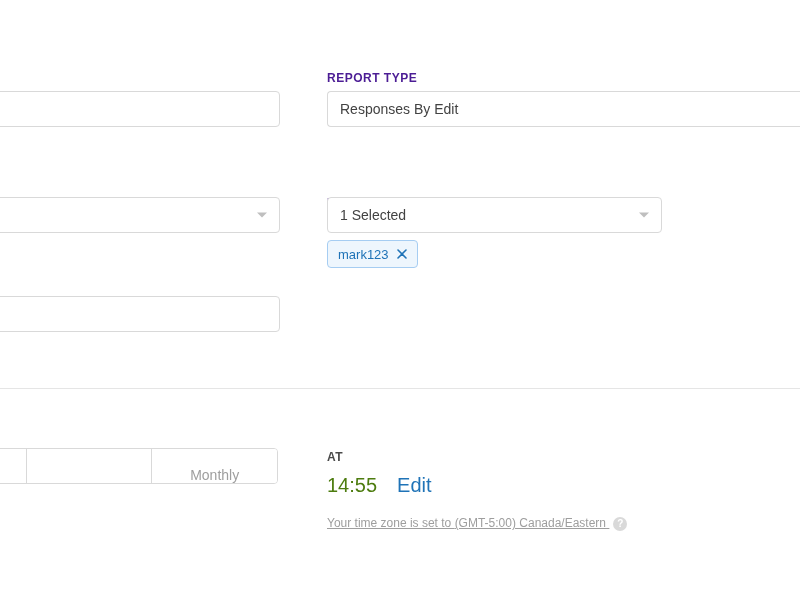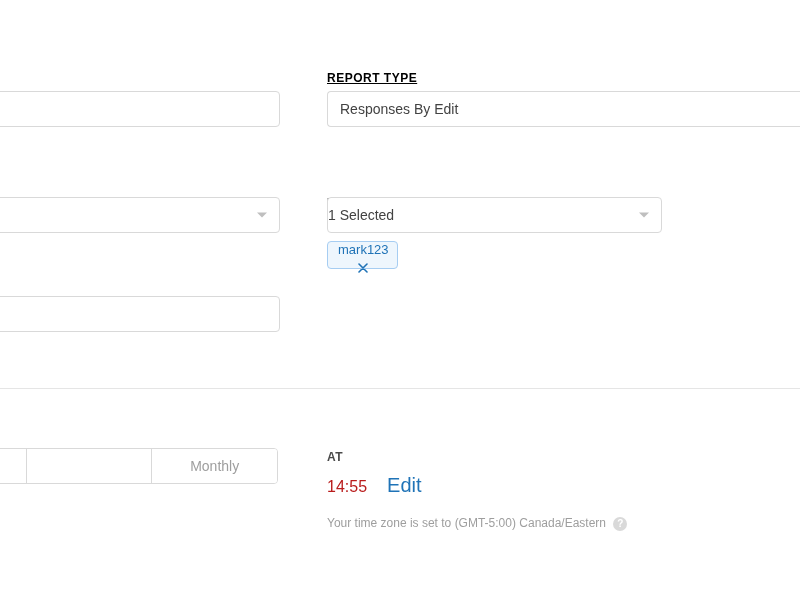--- a/index.html
+++ b/index.html
@@ -21,44 +21,43 @@
       left: 0;
       right: 0;
       top: 388px;
       height: 1px;
       background: #e5e5e5;
     }
     .label {
       font-size: 12px;
       font-weight: 600;
       letter-spacing: 0.5px;
-      color: #000000;
+      color: #4c1d95;
       text-transform: uppercase;
-      text-decoration: underline;
     }
     .input-box {
       height: 36px;
       border: 1px solid #d9d9d9;
       border-radius: 4px;
       background: #fff;
       display: flex;
       align-items: center;
       padding: 0 12px;
       font-size: 14px;
       color: #424242;
       position: relative;
     }
     .select-box {
       height: 36px;
       border: 1px solid #d9d9d9;
       border-radius: 4px;
       background: #fff;
       display: flex;
       align-items: center;
-      padding: 0 0;
+      padding: 0 12px;
       font-size: 14px;
       color: #424242;
       position: relative;
       cursor: pointer;
     }
     .caret {
       position: absolute;
       right: 12px;
       top: 50%;
       transform: translateY(-50%);
@@ -72,21 +71,20 @@
       display: inline-flex;
       align-items: center;
       height: 28px;
       padding: 0 8px 0 10px;
       border: 1px solid #a6cdf2;
       background: #eef6fd;
       border-radius: 4px;
       font-size: 13px;
       color: #1f73b7;
       gap: 6px;
-      flex-direction: column;
     }
     .chip-x {
       display: inline-flex;
       align-items: center;
       justify-content: center;
       width: 14px;
       height: 14px;
       color: #1f73b7;
       cursor: pointer;
     }
@@ -106,35 +104,36 @@
       flex: 1;
       display: flex;
       align-items: center;
       justify-content: center;
       font-size: 14px;
       color: #9e9e9e;
       border-right: 1px solid #d9d9d9;
       cursor: pointer;
       background: #fff;
     }
-    .segment:last-child { border-right: none; }
+    .segment:last-child { border-right: none; align-items: flex-end; }
     .at-time {
-      font-size: 16px;
-      color: #b91c1c;
+      font-size: 20px;
+      color: #4d7c0f;
     }
     .edit-link {
       font-size: 20px;
       color: #1f73b7;
       cursor: pointer;
       margin-left: 20px;
     }
     .tz-text {
       font-size: 12px;
       color: #9e9e9e;
       line-height: 1.5;
+      text-decoration: underline;
     }
     .help-icon {
       display: inline-flex;
       align-items: center;
       justify-content: center;
       width: 14px;
       height: 14px;
       border-radius: 50%;
       background: #d9d9d9;
       color: #fff;

